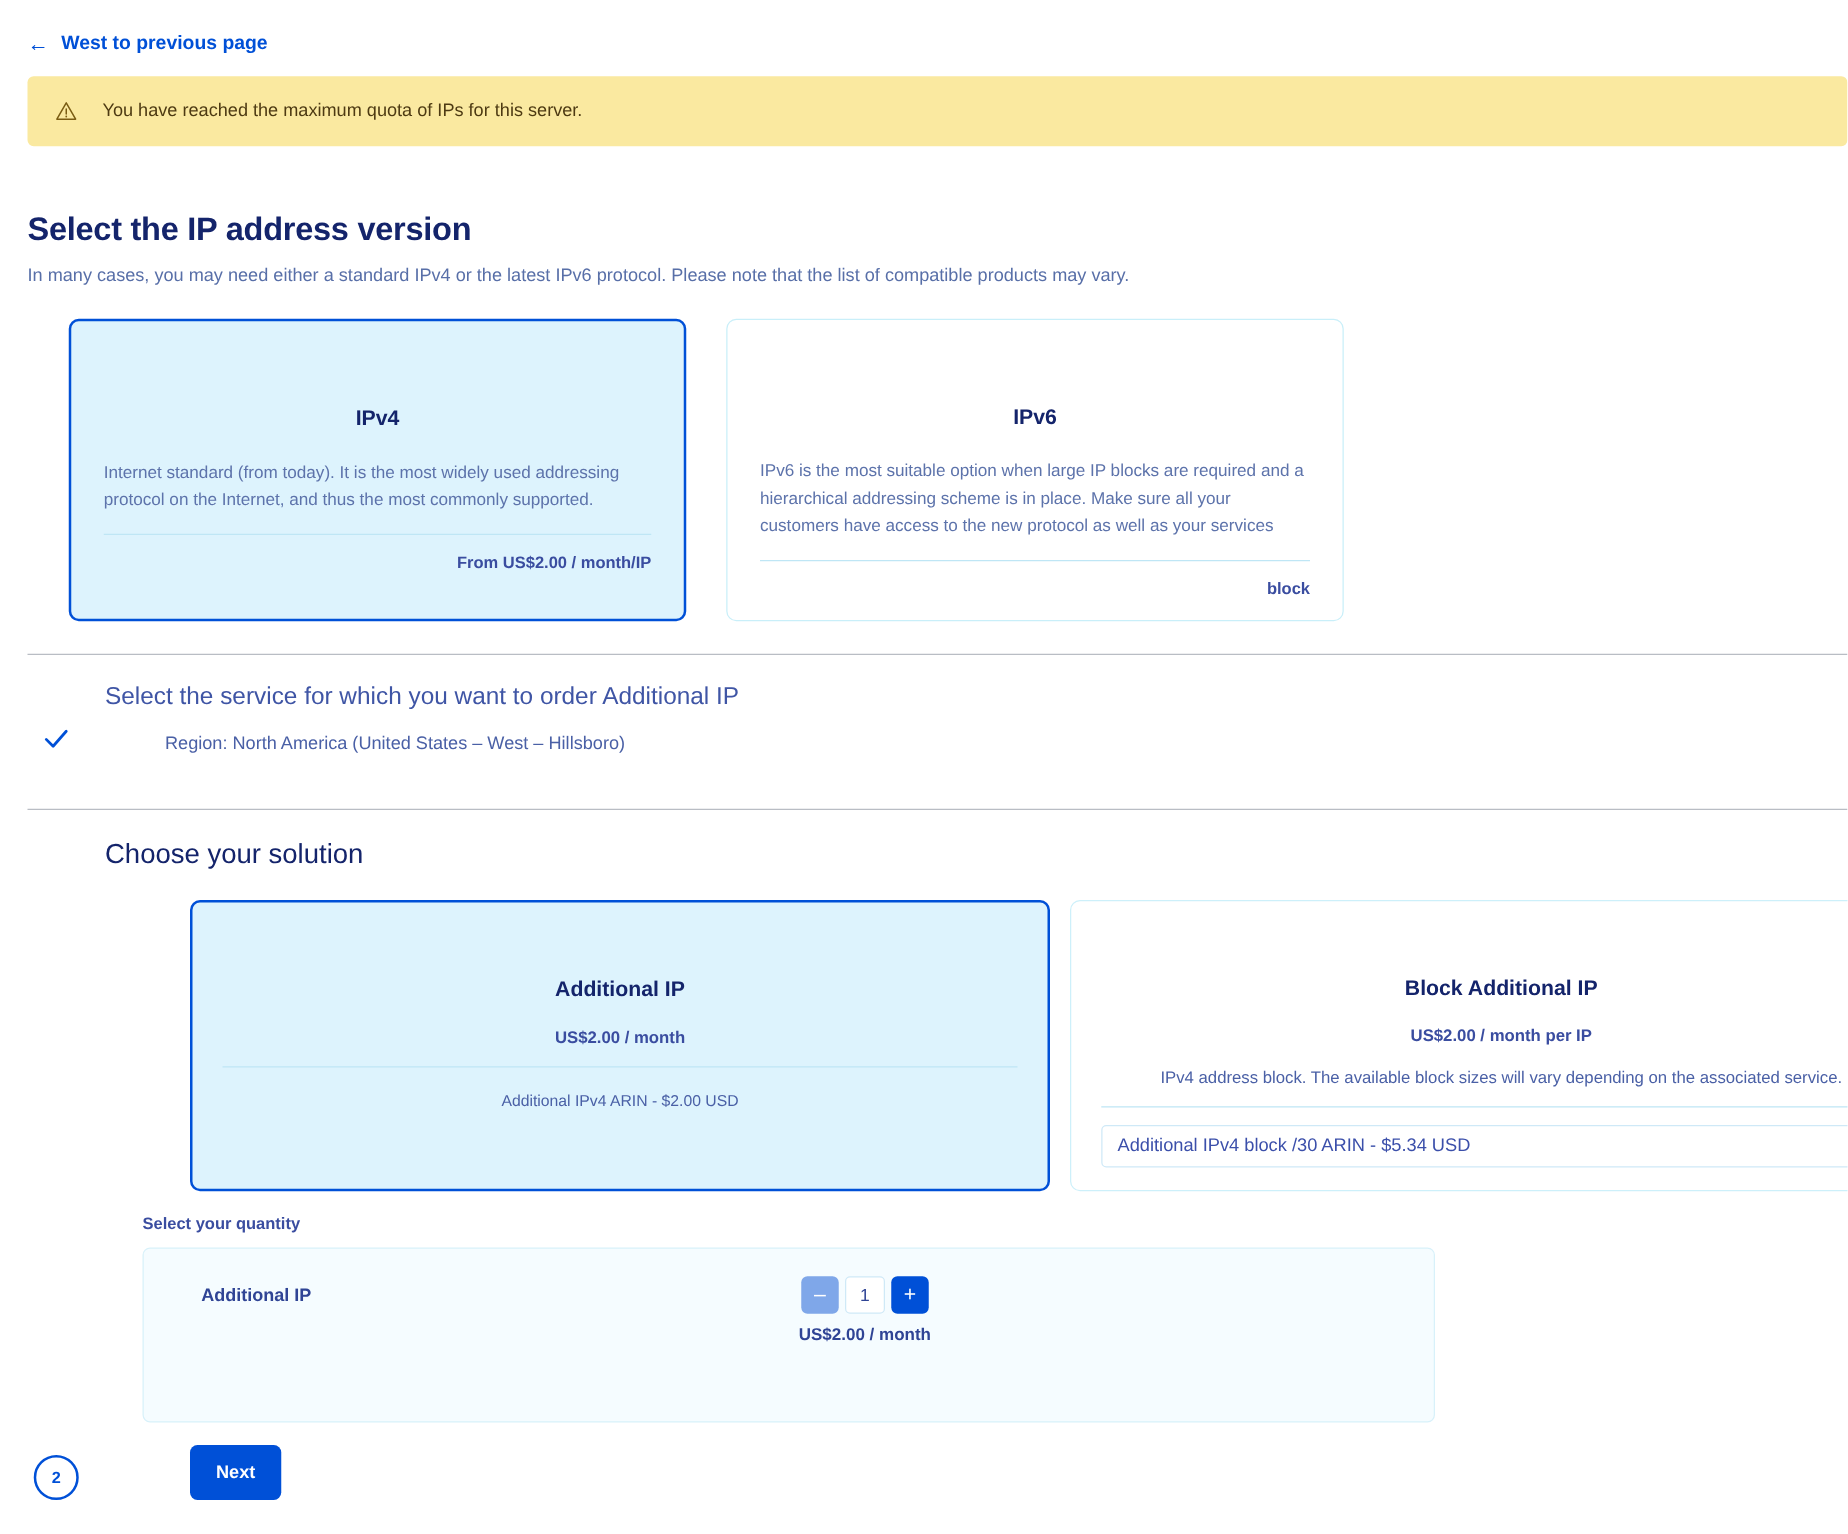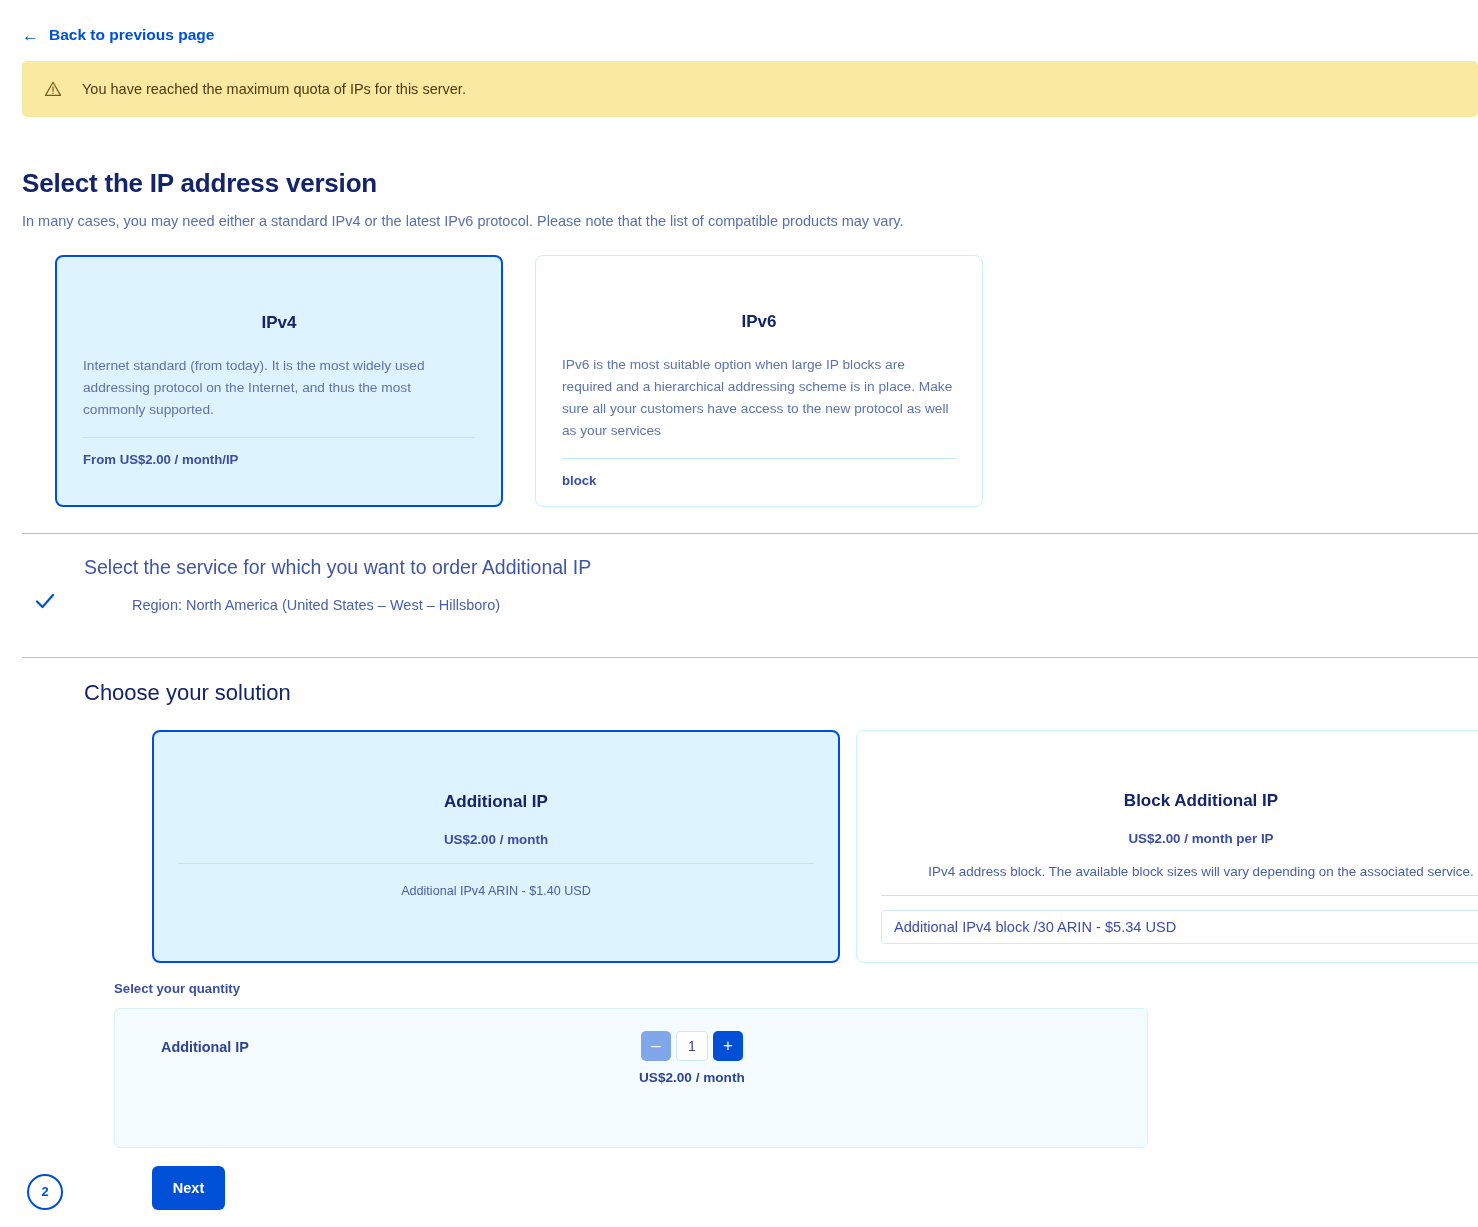--- a/index.html
+++ b/index.html
@@ -74,24 +74,24 @@
     color: #586fa8;
   }
 
   
   .version-cards {
     display: flex;
     gap: 32px;
     padding: 26px 0 0 55px;
   }
   .vcard {
-    width: 448px;
+    width: 494px;
     min-height: 212px;
     border-radius: 8px;
-    padding: 28px 26px 18px 26px;
+    padding: 40px 26px 18px 26px;
     background: #ffffff;
     border: 1.5px solid #c9eff9;
     display: flex;
     flex-direction: column;
   }
   .vcard.selected {
     background: #ddf3fd;
     border: 2px solid #0050d7;
   }
   .vcard-title {
@@ -106,21 +106,21 @@
     font-size: 13.7px;
     line-height: 1.6;
     color: #5d73ab;
   }
   .vcard-rule {
     border: none;
     border-top: 1px solid #bfe6f5;
     margin: 16px 0 0 0;
   }
   .vcard-price {
-    text-align: left;
+    text-align: right;
     font-size: 13.2px;
     font-weight: bold;
     color: #3a4da0;
     margin-top: 14px;
   }
 
   
   .hr-full {
     border: none;
     border-top: 1px solid #b9bdc4;
@@ -315,21 +315,21 @@
     font-family: "Liberation Sans", sans-serif;
   }
   .sol-indent { padding-left: 84px; }
 </style>
 </head>
 <body>
 
 <div class="back-row">
   <a class="back-link">
     <span class="back-arrow">←</span>
-    <span>Back to previous page</span>
+    <span>West to previous page</span>
   </a>
 </div>
 
 <div class="banner">
   <svg class="banner-icon" viewBox="0 0 24 24">
     <path d="M12 3 L22 20.5 L2 20.5 Z" fill="none" stroke="#7a5c12" stroke-width="1.6" stroke-linejoin="round"></path>
     <line x1="12" y1="9.5" x2="12" y2="15" stroke="#7a5c12" stroke-width="1.6" stroke-linecap="round"></line>
     <circle cx="12" cy="17.6" r="0.95" fill="#7a5c12"></circle>
   </svg>
   <span class="banner-text">You have reached the maximum quota of IPs for this server.</span>
@@ -382,21 +382,21 @@
   </div>
   <div class="step-body">
     <div class="step-title dark">Choose your solution</div>
 
     <div class="sol-wrap sol-indent">
 
       <div class="scard scard-a selected">
         <div class="scard-title">Additional IP</div>
         <div class="scard-price">US$2.00 / month</div>
         <hr class="scard-rule">
-        <div class="scard-note">Additional IPv4 ARIN - $1.40 USD</div>
+        <div class="scard-note">Additional IPv4 ARIN - $2.00 USD</div>
       </div>
 
       <div class="scard scard-b">
         <div class="scard-title">Block Additional IP</div>
         <div class="scard-price">US$2.00 / month per IP</div>
         <div class="scard-desc">IPv4 address block. The available block sizes will vary depending on the associated service.</div>
         <hr class="scard-rule">
         <div class="scard-select" style="margin-top:14px">
           <span class="select-value">Additional IPv4 block /30 ARIN - $5.34 USD</span>
 

